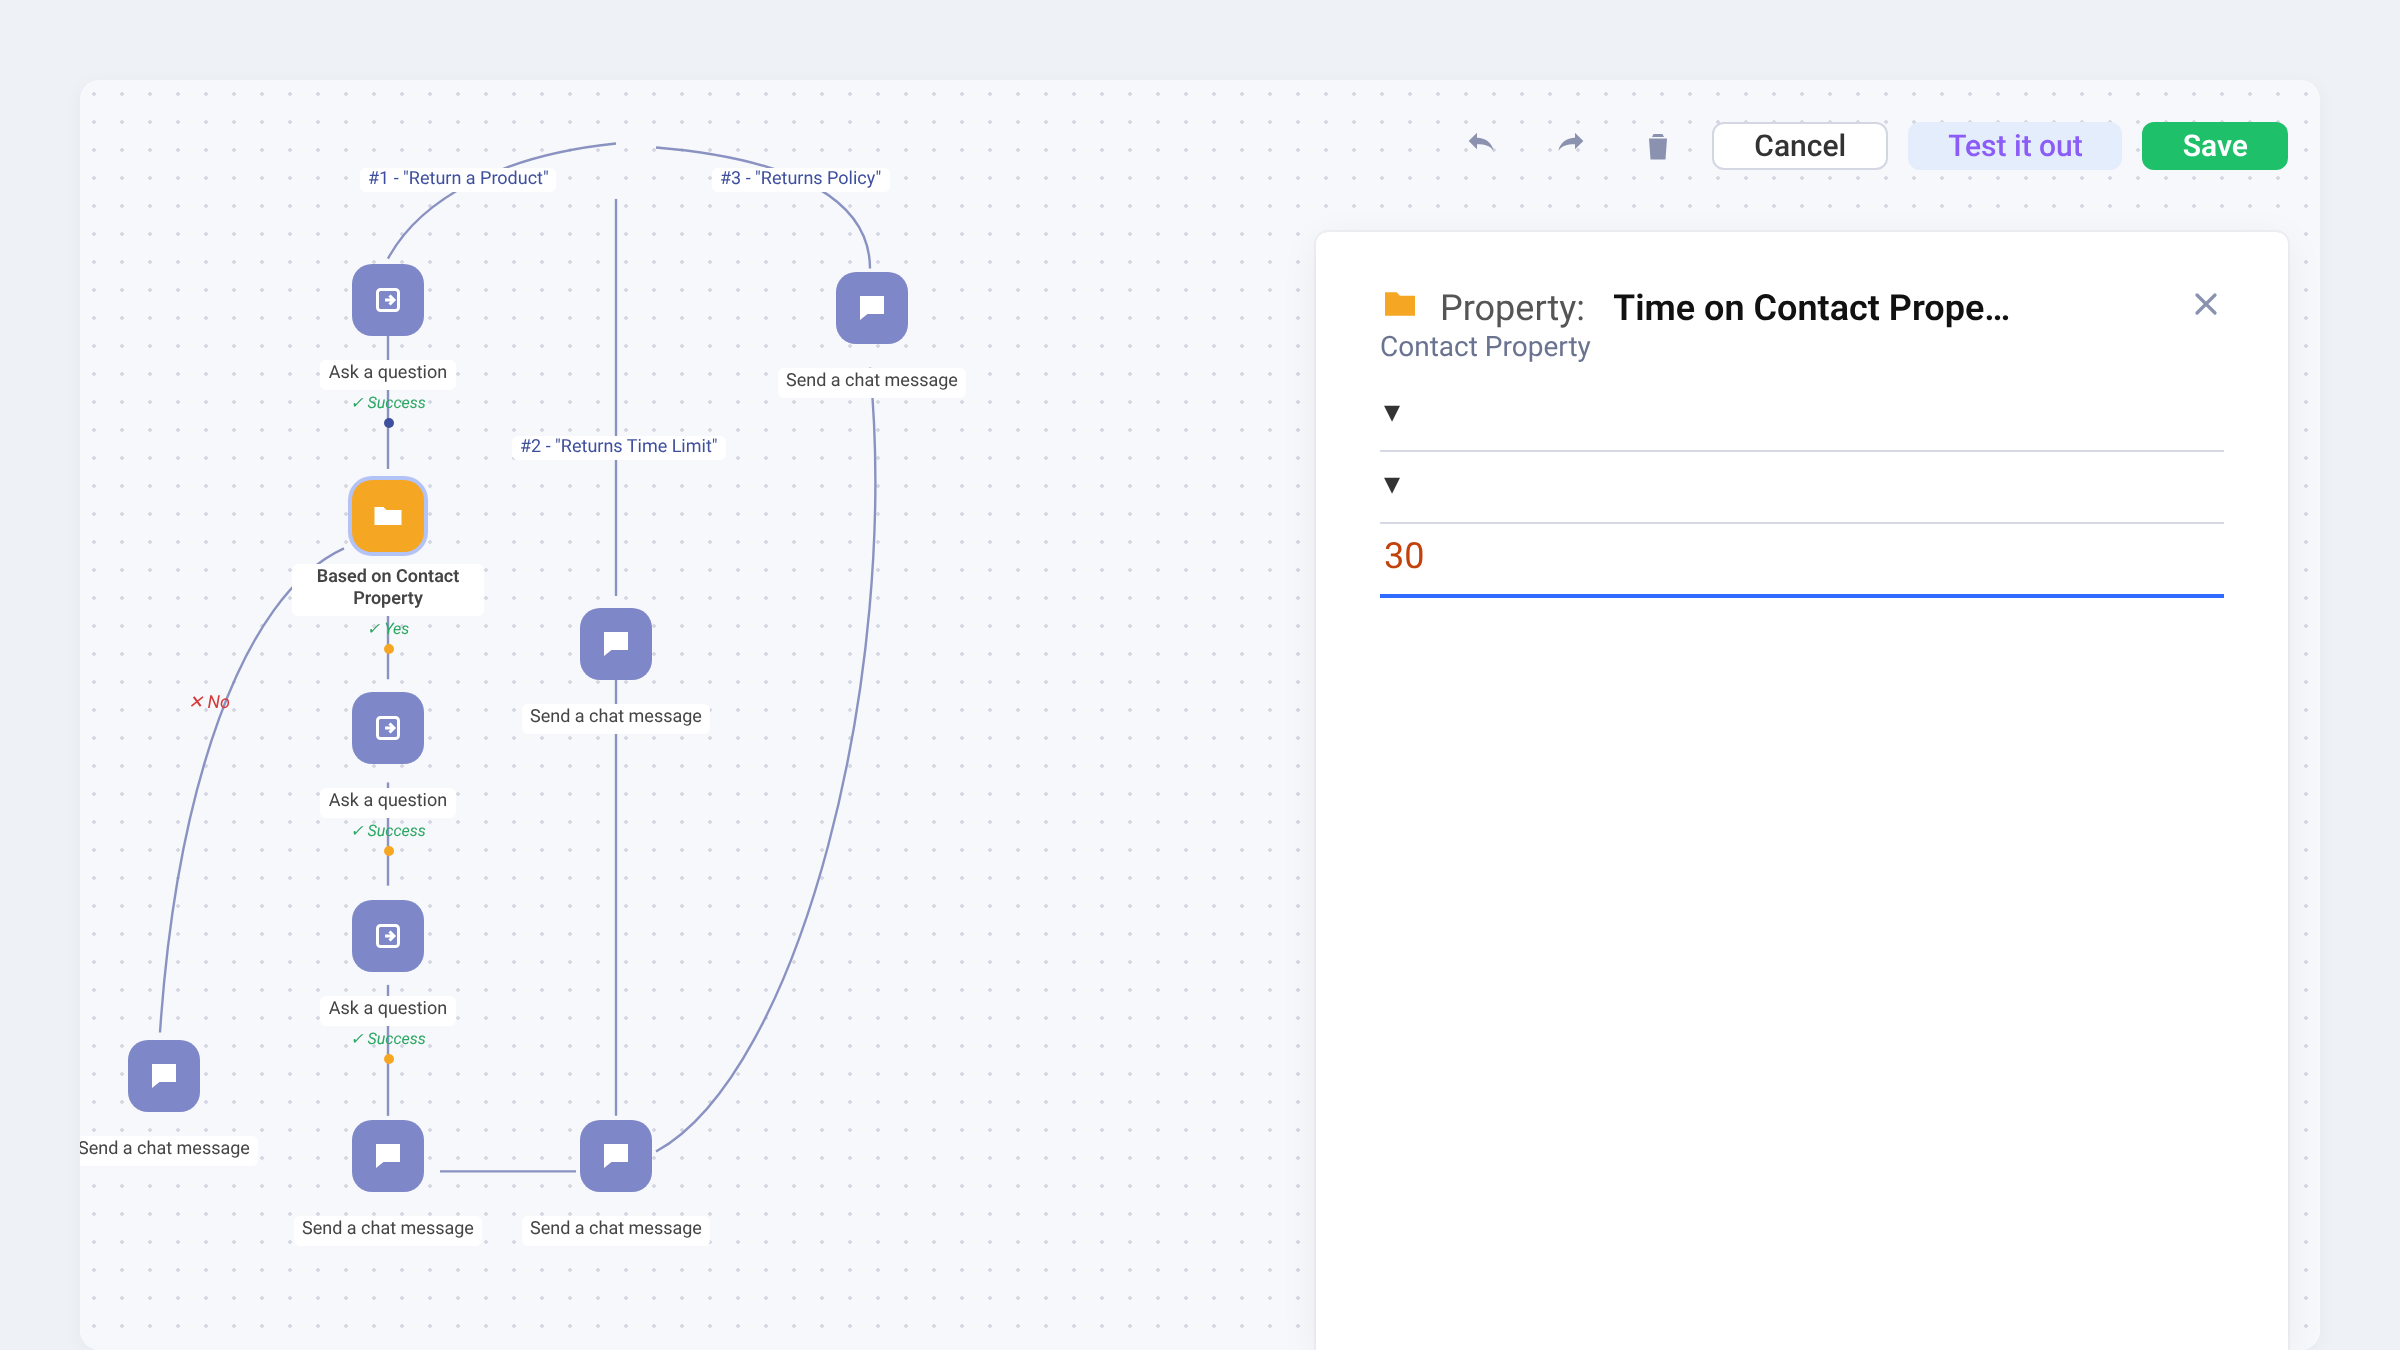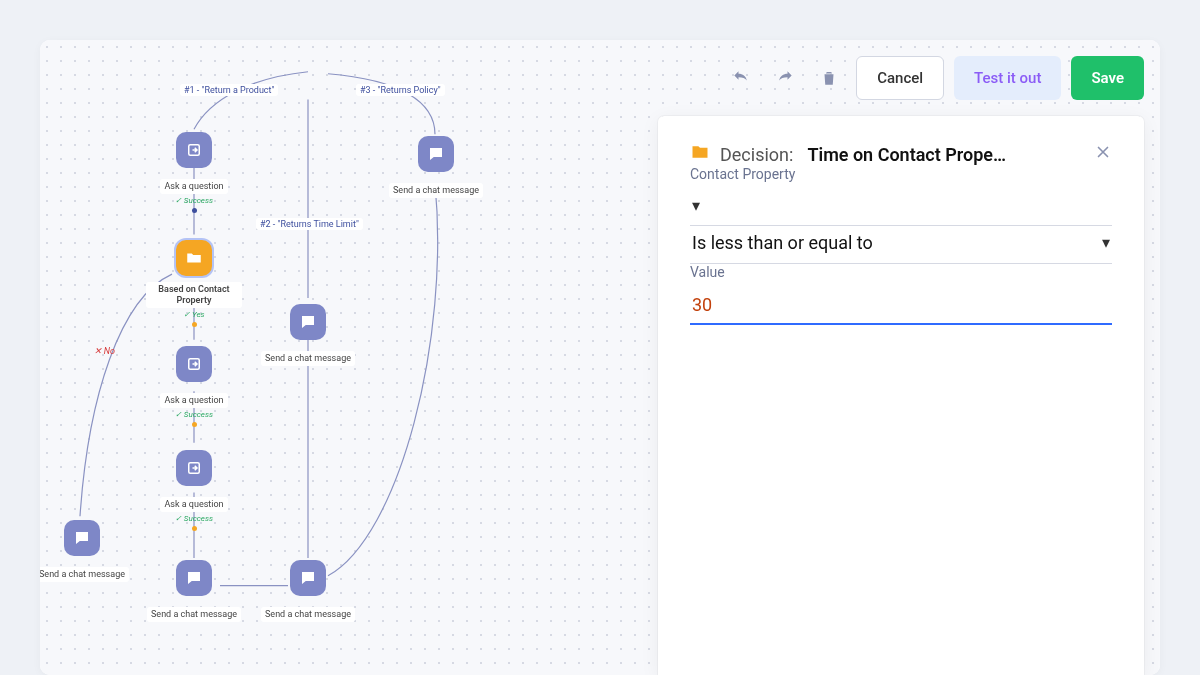--- a/index.html
+++ b/index.html
@@ -27,21 +27,21 @@
   
   .branch { position: absolute; font-size: 9px; color: #3e4f9e; background: #fff; padding: 1px 4px; border-radius: 3px; white-space: nowrap; }
 
   
   svg.edges { position: absolute; inset:0; width:100%; height:100%; pointer-events:none; }
   svg.edges path { fill:none; stroke:#8a92c2; stroke-width:1.2; }
 
   
   .toolbar { position: absolute; top: 16px; right: 16px; display: flex; gap: 10px; align-items: center; z-index: 5; }
   .tool-btn { width: 34px; height: 34px; display:flex; align-items:center; justify-content:center; color:#8a92b0; cursor:pointer; border-radius:6px; }
-  .btn { height: 44px; padding: 0 20px; border-radius: 6px; border: none; font-size: 15px; font-weight: 500; cursor: pointer; display: inline-flex; align-items:center; }
+  .btn { height: 24px; padding: 0 20px; border-radius: 6px; border: none; font-size: 15px; font-weight: 500; cursor: pointer; display: inline-flex; align-items:center; }
   .btn.cancel { background:#fff; border:1px solid #d3d7e2; color:#333; }
   .btn.test { background:#e4edfc; color:#8b5cf6; }
   .btn.save { background:#1fc06a; color:#fff; font-weight:600; }
 
   
   .panel { position: absolute; top: 76px; right: 16px; bottom: 0; width: 486px; background:#fff; border-radius: 6px 6px 0 0; box-shadow: 0 0 0 1px rgba(0,0,0,0.03), 0 4px 20px rgba(0,0,0,0.06); z-index:4; padding: 26px 32px; }
   .panel-header { display:flex; align-items:center; gap:10px; }
   .panel-header .folder-icon { color:#f5a623; flex:0 0 auto; }
   .panel-header .title-pref { font-size: 18px; color:#555; font-weight:400; }
   .panel-header .title-main { font-size: 18px; color:#111; font-weight:600; margin-left:4px; white-space:nowrap; overflow:hidden; text-overflow:ellipsis; flex:1; }
@@ -213,42 +213,40 @@
       </button>
   </div>
 
   <div class="panel">
     <div class="panel-header">
       <span class="folder-icon">
         <svg width="20" height="20" viewBox="0 0 24 24">
             <path d="M3 5h7l2 2h9v12H3z" fill="currentColor"></path>
           </svg>
       </span>
-      <span class="title-pref">Decision:</span>
+      <span class="title-pref">Property:</span>
       <span class="title-main">Time on Contact Prope…</span>
       <span class="panel-close">
         <svg width="18" height="18" viewBox="0 0 24 24">
             <path d="M6 6l12 12M18 6L6 18" stroke="currentColor" stroke-width="2.2" stroke-linecap="round"></path>
           </svg>
       </span>
     </div>
 
     <div class="field">
       <div class="field-label">Contact Property</div>
       <div class="dropdown">
         <span class="caret">▾</span>
       </div>
     </div>
 
     <div class="field">
       <div class="dropdown">
-        <span class="value">Is less than or equal to</span>
         <span class="caret">▾</span>
       </div>
     </div>
 
     <div class="field">
-      <div class="field-label">Value</div>
       <input class="text-input" value="30" style="">
     </div>
   </div>
 
 </div>
 
 </body></html>

